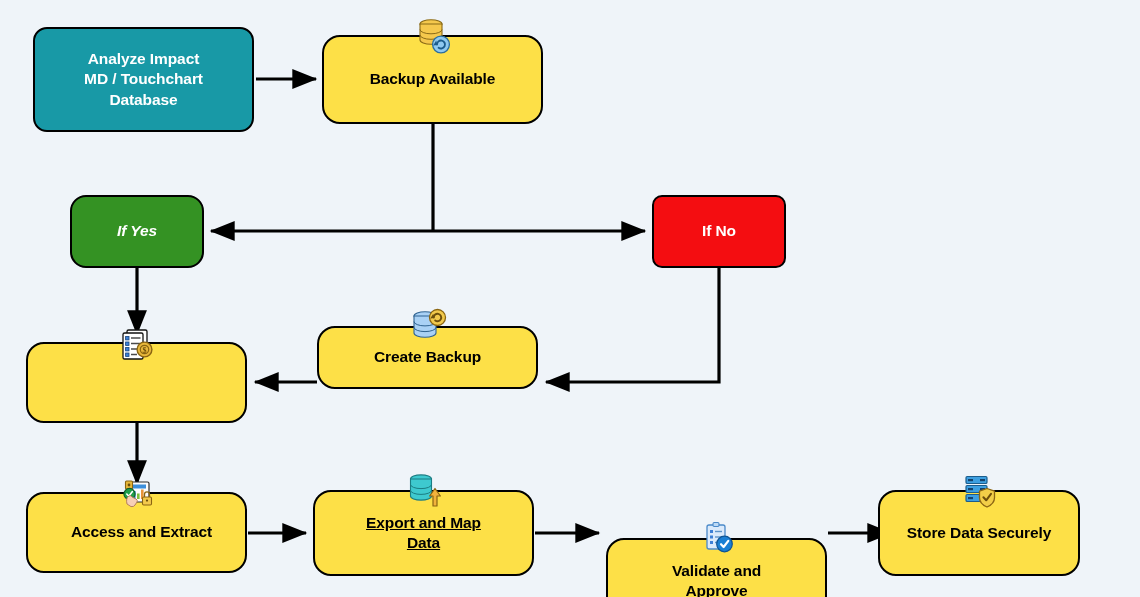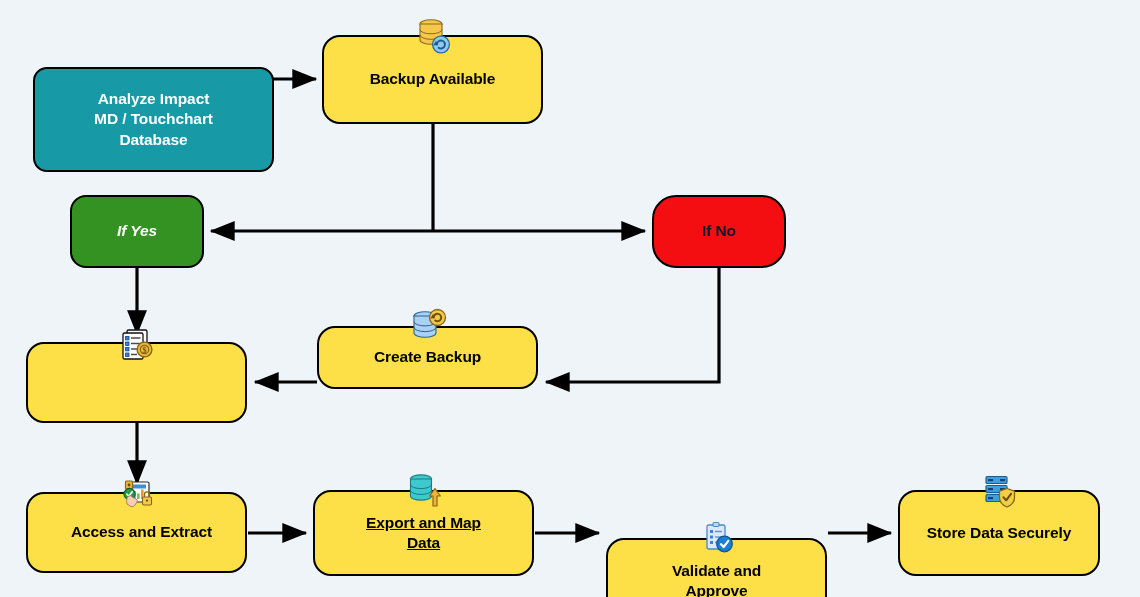--- a/index.html
+++ b/index.html
@@ -46,22 +46,22 @@
   }
   .node.teal {
     color: #ffffff;
     border-radius: 14px;
   }
   .node.green {
     color: #ffffff;
     border-radius: 16px;
   }
   .node.red {
-    color: #0f172a;
-    border-radius: 24px;
+    color: #ffffff;
+    border-radius: 10px;
   }
   .node-label {
     padding: 0 8px;
     white-space: pre-line;
   }
   .node-icon {
     position: absolute;
     top: -22px;
     left: 50%;
     transform: translateX(-50%);
@@ -95,21 +95,21 @@
 
     <path d="M317,382 L255,382" stroke="#000000" stroke-width="3.2" fill="none" marker-end="url(#arrowhead)"></path>
 
     <path d="M137,423 L137,484" stroke="#000000" stroke-width="3.2" fill="none" marker-end="url(#arrowhead)"></path>
 
     <path d="M248,533 L306,533" stroke="#000000" stroke-width="3.2" fill="none" marker-end="url(#arrowhead)"></path>
     <path d="M535,533 L599,533" stroke="#000000" stroke-width="3.2" fill="none" marker-end="url(#arrowhead)"></path>
     <path d="M828,533 L891,533" stroke="#000000" stroke-width="3.2" fill="none" marker-end="url(#arrowhead)"></path>
   </svg>
 
-  <div class="node teal" style="left:33px; top:27px; width:241px; height:105px; background:#1899a6;margin-top:40px;">
+  <div class="node teal" style="left:33px; top:27px; width:221px; height:105px; background:#1899a6;">
     <span class="node-label">Analyze Impact
 MD / Touchchart
 Database</span>
   </div>
 
   <div class="node plain" style="left:322px; top:35px; width:221px; height:89px;">
     <span class="node-icon">
       <svg viewBox="0 0 44 44">
         <ellipse cx="20" cy="9" rx="11" ry="4.3" fill="#f5c84c" stroke="#8a6a16" stroke-width="1.1"></ellipse>
         <path d="M9,9 L9,25 A11,4.3 0 0 0 31,25 L31,9 Z" fill="#f5c84c" stroke="#8a6a16" stroke-width="1.1"></path>
@@ -213,21 +213,21 @@
         <line x1="20" y1="19" x2="27" y2="19" stroke="#5d93c9" stroke-width="1.4"></line>
         <line x1="20" y1="24.5" x2="25" y2="24.5" stroke="#5d93c9" stroke-width="1.4"></line>
         <circle cx="29.5" cy="26" r="7.8" fill="#1a7fd4" stroke="#0f5493" stroke-width="1.2"></circle>
         <path d="M26,26.2 L28.6,29 L33.3,22.8" fill="none" stroke="#ffffff" stroke-width="2.2" stroke-linecap="round" stroke-linejoin="round"></path>
       </svg>
     </span>
     <span class="node-label">Validate and
 Approve</span>
   </div>
 
-  <div class="node plain" style="left:898px; top:490px; width:202px; height:86px;">
+  <div class="node plain" style="left:878px; top:490px; width:202px; height:86px;">
     <span class="node-icon">
       <svg viewBox="0 0 44 44">
         <rect x="9" y="6.5" width="21" height="7" rx="1.3" fill="#3d9fe0" stroke="#1c5d8c" stroke-width="1.2"></rect>
         <rect x="9" y="15.5" width="21" height="7" rx="1.3" fill="#3d9fe0" stroke="#1c5d8c" stroke-width="1.2"></rect>
         <rect x="9" y="24.5" width="21" height="7" rx="1.3" fill="#3d9fe0" stroke="#1c5d8c" stroke-width="1.2"></rect>
         <rect x="11" y="9" width="5" height="2.2" fill="#15426b"></rect>
         <rect x="11" y="18" width="5" height="2.2" fill="#15426b"></rect>
         <rect x="11" y="27" width="5" height="2.2" fill="#15426b"></rect>
         <rect x="23" y="9" width="5" height="2.2" fill="#15426b"></rect>
         <rect x="23" y="18" width="5" height="2.2" fill="#15426b"></rect>

